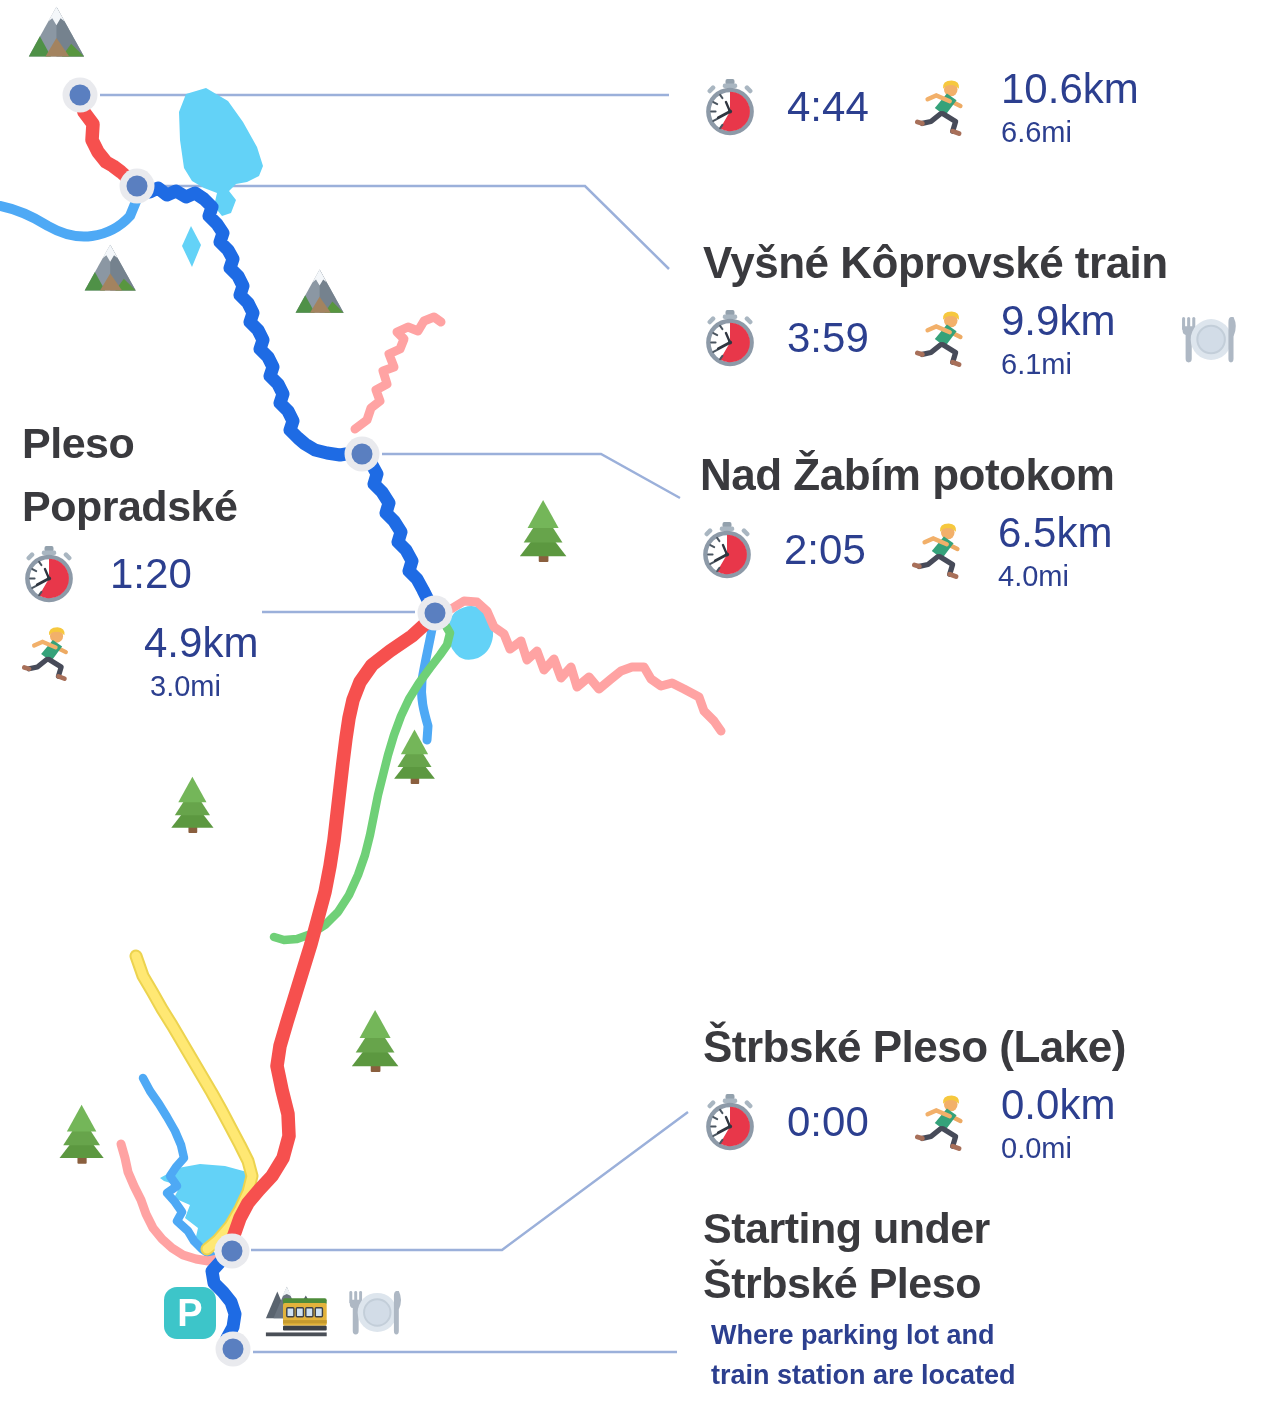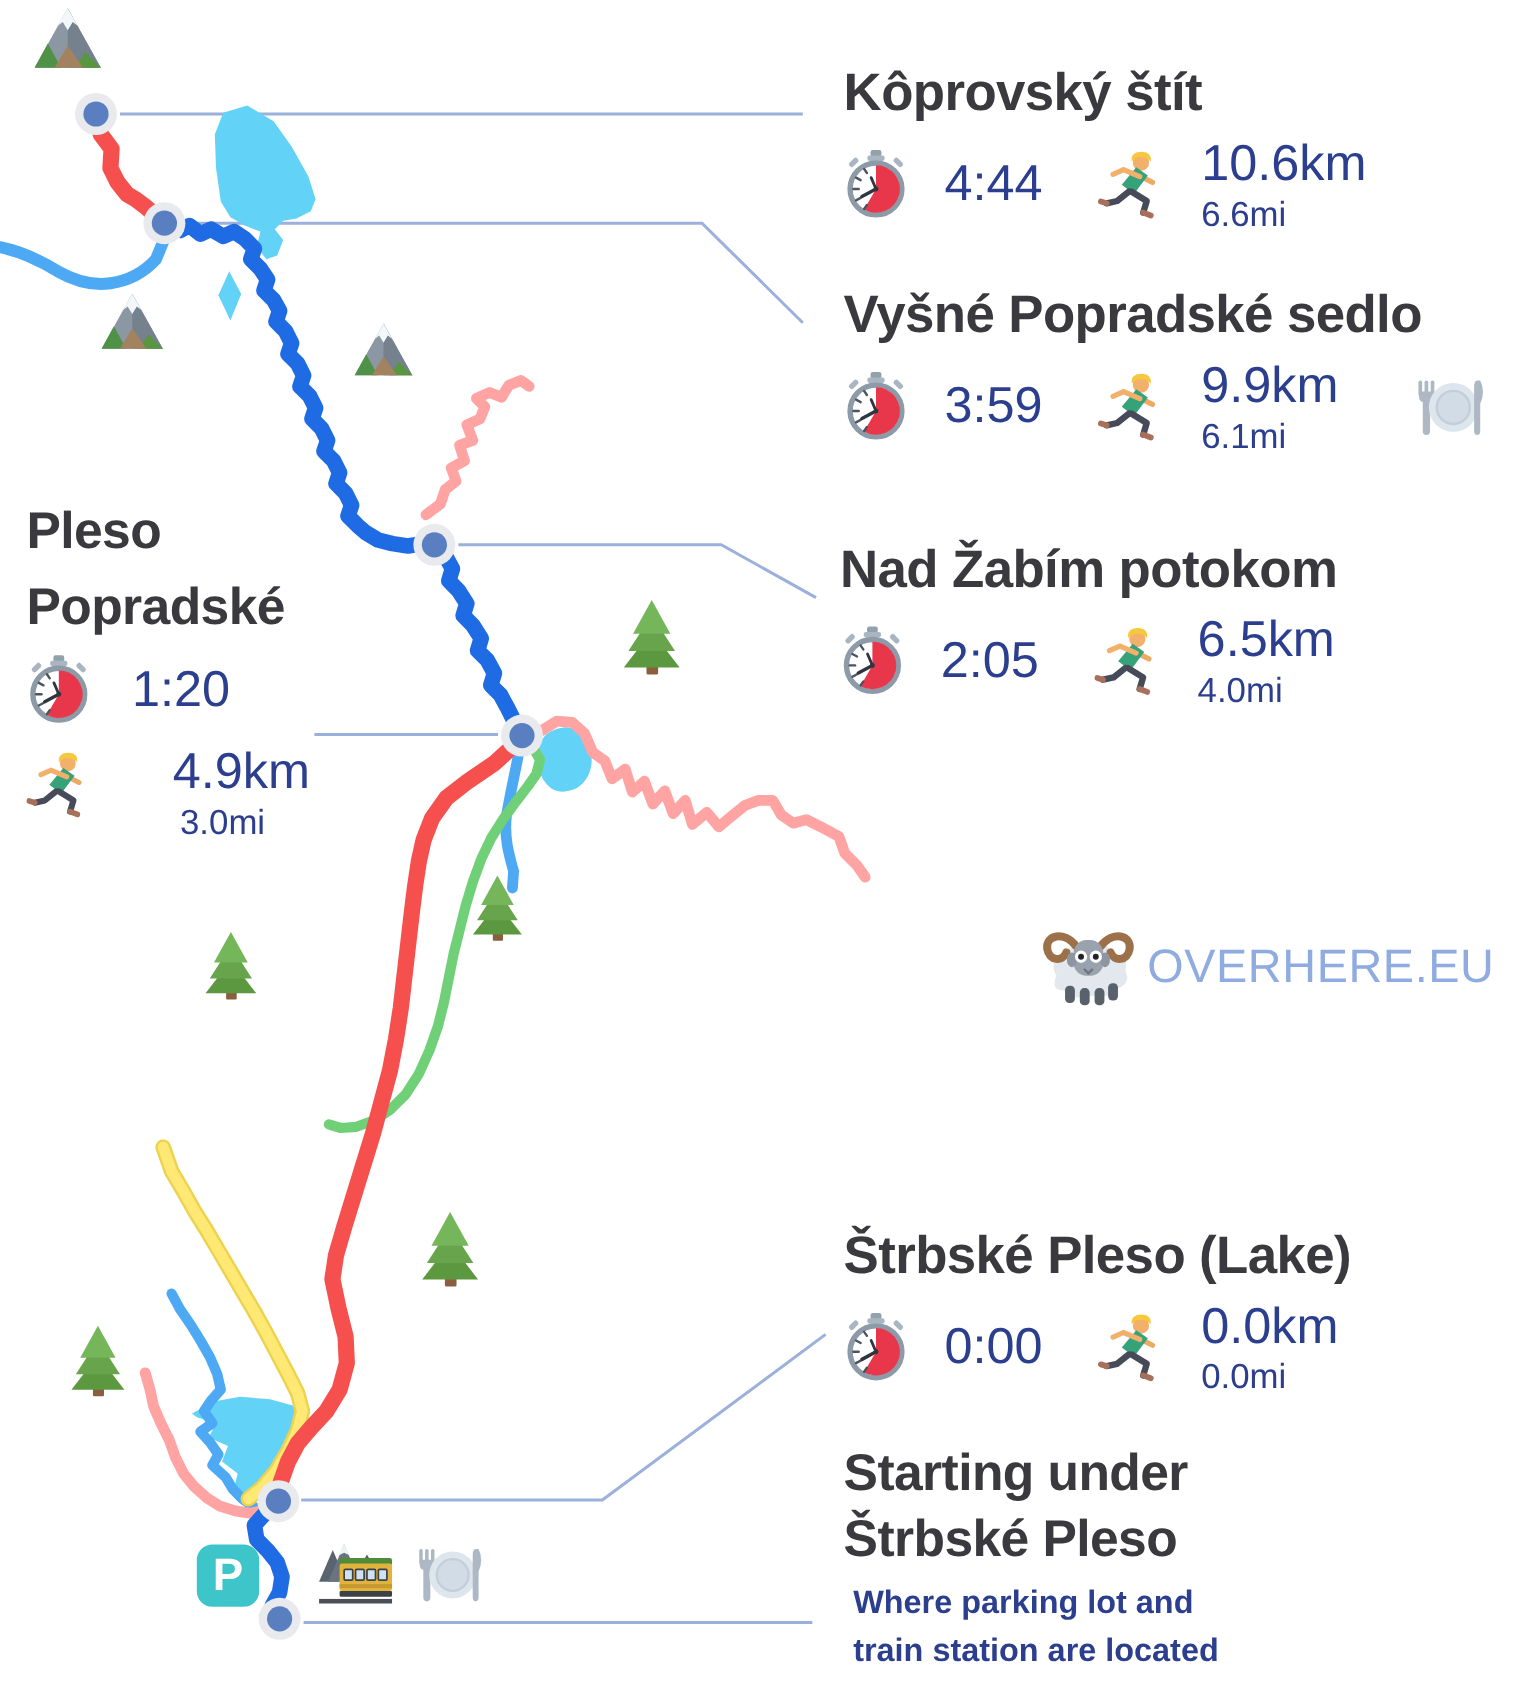--- a/index.html
+++ b/index.html
@@ -184,38 +184,37 @@
     <use href="#i-marker" transform="translate(137,186)"></use>
     <use href="#i-marker" transform="translate(362,454)"></use>
     <use href="#i-marker" transform="translate(435,613)"></use>
     <use href="#i-marker" transform="translate(232,1251)"></use>
     <use href="#i-marker" transform="translate(233,1349)"></use>
   </svg>
 
   <div class="p-sign">P</div>
 
   <div class="wp" style="left:703px;top:55px;">
-    <div class="wp-title">Kôprovský štít</div>
     <div class="stat-row">
       <svg class="ic" width="54" height="60" viewBox="0 0 60 64">
           <use href="#i-stopwatch"></use>
         </svg>
       <div class="t-val time-cell">4:44</div>
       <svg class="ic runner-gap" width="58" height="60" viewBox="0 0 60 60">
           <use href="#i-runner"></use>
         </svg>
       <div class="dist-cell">
         <div class="t-val" style="line-height:50px;">10.6km</div>
         <div class="mi-val">6.6mi</div>
       </div>
     </div>
   </div>
 
   <div class="wp" style="left:703px;top:240px;">
-    <div class="wp-title">Vyšné Popradské sedlo</div>
+    <div class="wp-title">Vyšné Kôprovské train</div>
     <div class="stat-row">
       <svg class="ic" width="54" height="60" viewBox="0 0 60 64">
           <use href="#i-stopwatch"></use>
         </svg>
       <div class="t-val time-cell">3:59</div>
       <svg class="ic runner-gap" width="58" height="60" viewBox="0 0 60 60">
           <use href="#i-runner"></use>
         </svg>
       <div class="dist-cell" style="width:128px;">
         <div class="t-val" style="line-height:50px;">9.9km</div>
@@ -283,20 +282,14 @@
 
   <div class="wp" style="left:703px;top:1196px;">
     <div class="wp-title small" style="line-height:1.5;">Starting under</div>
     <div class="wp-title small" style="line-height:1.05;">Štrbské Pleso</div>
     <div class="sub-note">
       <div>Where parking lot and</div>
       <div>train station are located</div>
     </div>
   </div>
 
-  <div class="brand">
-    <svg width="80" height="68" viewBox="0 0 78 66">
-        <use href="#i-ram"></use>
-      </svg>
-    <div class="brand-text">OVERHERE.EU</div>
-  </div>
 
 </div>
 
 </body></html>

